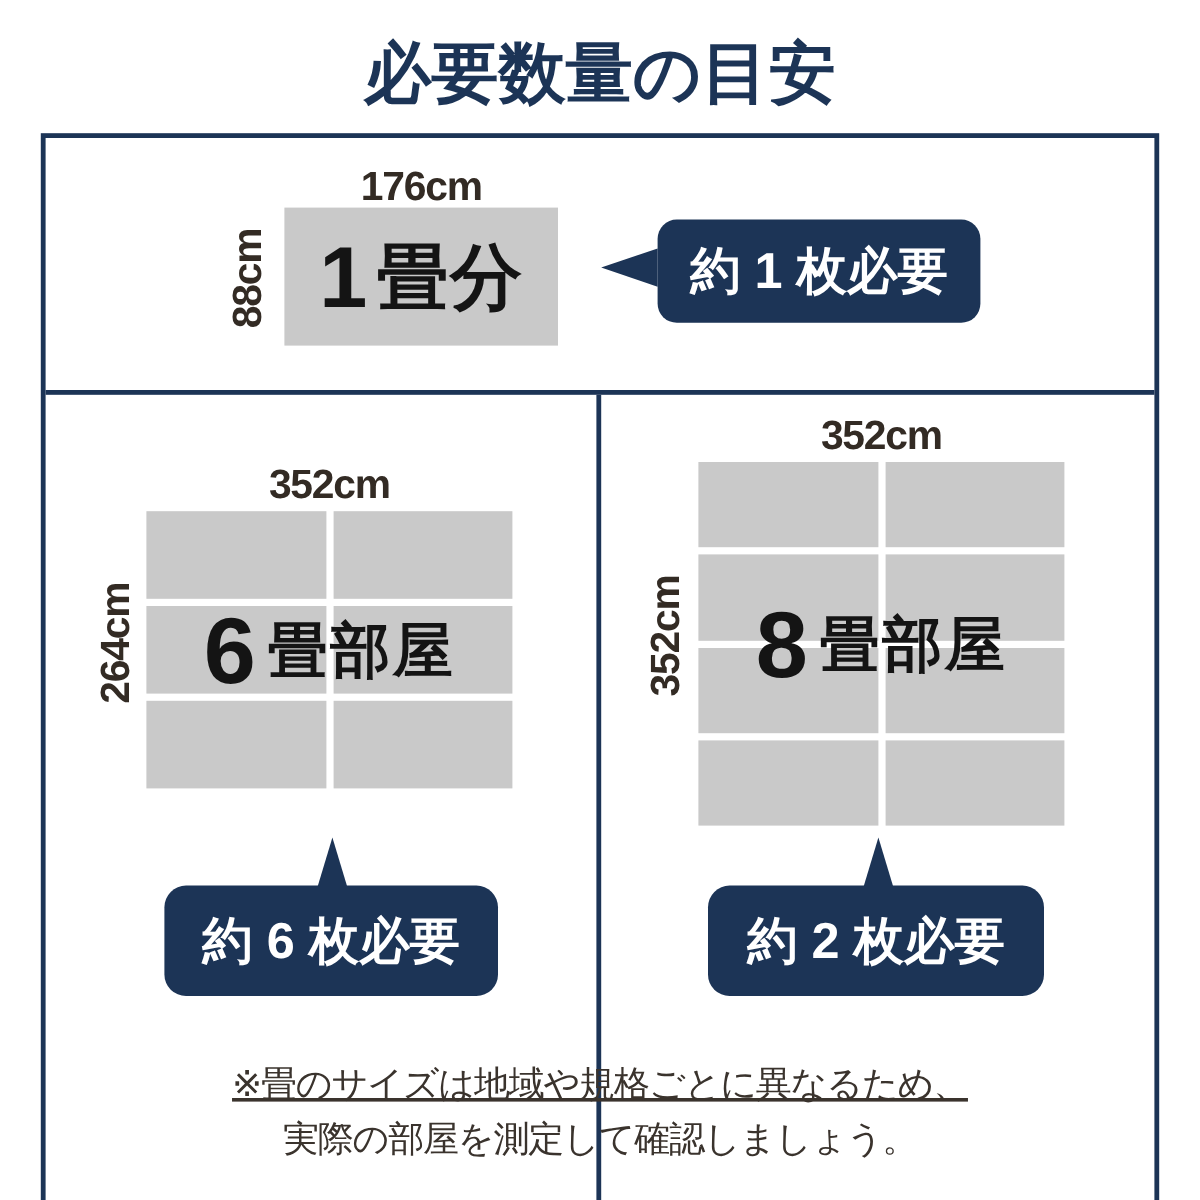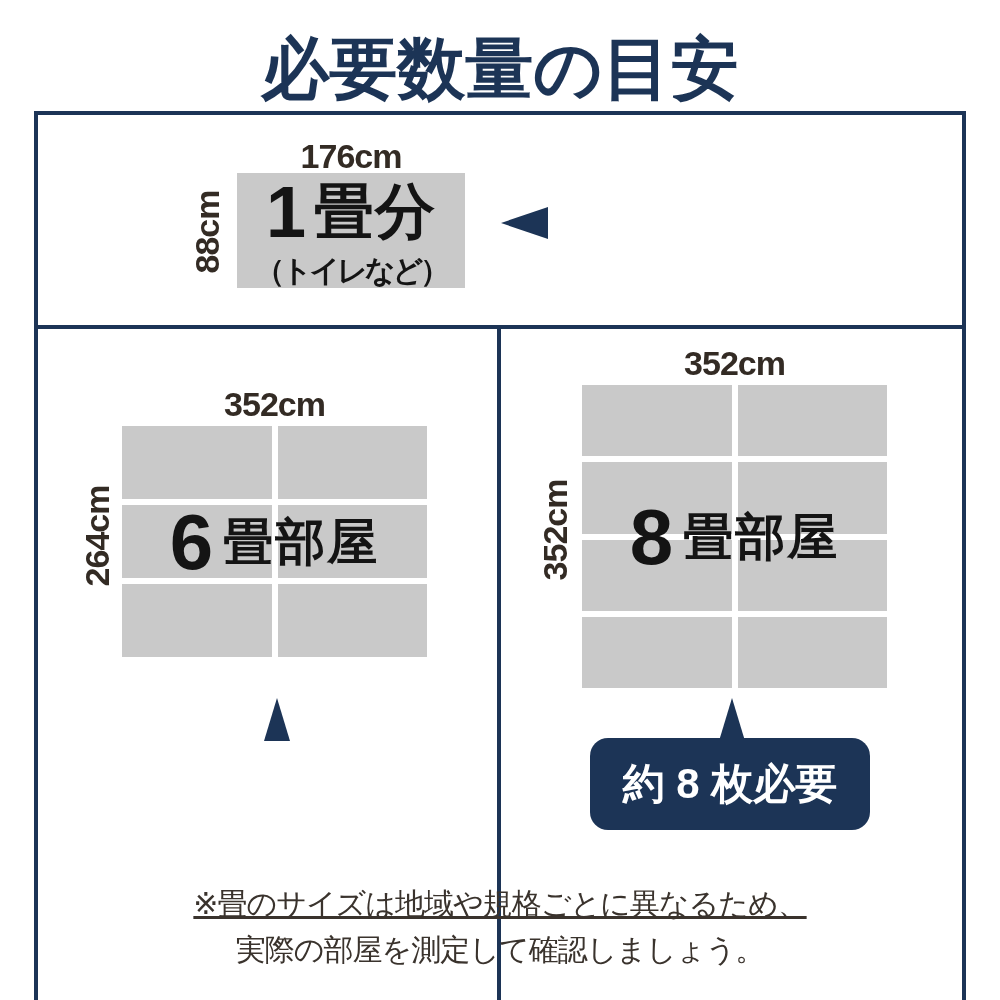--- a/index.html
+++ b/index.html
@@ -13,21 +13,21 @@
   html, body { background: #ffffff; }
   body {
     width: 1000px; height: 1000px;
     position: relative;
     font-family: "Liberation Sans", "DejaVu Sans", sans-serif;
     overflow: hidden;
   }
   .page-title {
     position: absolute; top: 24px; left: 0; width: 1000px;
     text-align: center;
-    font-size: 68px; font-weight: 900; color: var(--navy);
+    font-size: 56px; font-weight: 900; color: var(--navy);
     letter-spacing: 0px;
     font-family: Liberation Mono, monospace;
   }
   .frame {
     position: absolute; left: 34px; top: 111px;
     width: 932px; height: 962px;
     border: 4px solid var(--navy);
     background: #ffffff;
     padding-left: 24px;
   }
@@ -121,44 +121,45 @@
 
   <div class="dim-label" style="left:199px; top:22px; width:228px;">176cm</div>
 
   <div class="dim-label vertical" style="left:169px; top:117px;">88cm</div>
 
   <div class="tatami-rect">
     <div class="line1">
       <span class="big-digit">1</span>
       <span class="unit-kanji">畳分</span>
     </div>
-    <div class="paren-note">（トイレなど）</div>
   </div>
 
   <div class="tri-left" style="left:463px; top:92px;"></div>
+  <div class="badge" style="left:510px; top:68px; width:269px; height:86px;">約 1 枚必要</div>
 
   <div class="dim-label" style="left:84px; top:270px; width:305px;">352cm</div>
 
   <div class="dim-label vertical" style="left:59px; top:421px;">264cm</div>
 
   <div class="room-grid" style="left: 84px; top: 311px; width: 305px; height: 231px; grid-template-columns: repeat(2, 1fr); grid-template-rows: repeat(3, 1fr);">
       <div class="cell"></div>
       <div class="cell"></div>
       <div class="cell"></div>
       <div class="cell"></div>
       <div class="cell"></div>
       <div class="cell"></div>
     </div>
 
   <div class="room-label" style="left:84px; top:311px; width:305px; height:231px;">
     <span class="big-digit">6</span>
     <span class="unit-kanji">畳部屋</span>
   </div>
 
   <div class="tri-up" style="left:226px; top:583px;"></div>
+  <div class="badge" style="left:99px; top:623px; width:278px; height:92px; border-radius:18px;">約 6 枚必要</div>
 
   <div class="dim-label" style="left:544px; top:229px; width:305px;">352cm</div>
 
   <div class="dim-label vertical" style="left:517px; top:415px;">352cm</div>
 
   <div class="room-grid" style="left: 544px; top: 270px; width: 305px; height: 303px; grid-template-columns: repeat(2, 1fr); grid-template-rows: repeat(4, 1fr);">
       <div class="cell"></div>
       <div class="cell"></div>
       <div class="cell"></div>
       <div class="cell"></div>
@@ -167,17 +168,17 @@
       <div class="cell"></div>
       <div class="cell"></div>
     </div>
 
   <div class="room-label" style="left:544px; top:270px; width:305px; height:303px;">
     <span class="big-digit">8</span>
     <span class="unit-kanji">畳部屋</span>
   </div>
 
   <div class="tri-up" style="left:681px; top:583px;"></div>
-  <div class="badge" style="left:552px; top:623px; width:280px; height:92px; border-radius:18px;">約 8 枚必要</div>
+  <div class="badge" style="left:552px; top:623px; width:280px; height:92px; border-radius:18px;">約 2 枚必要</div>
 </div>
 
 <div class="note l1">※畳のサイズは地域や規格ごとに異なるため、</div>
 <div class="note l2">実際の部屋を測定して確認しましょう。</div>
 
 </body></html>

